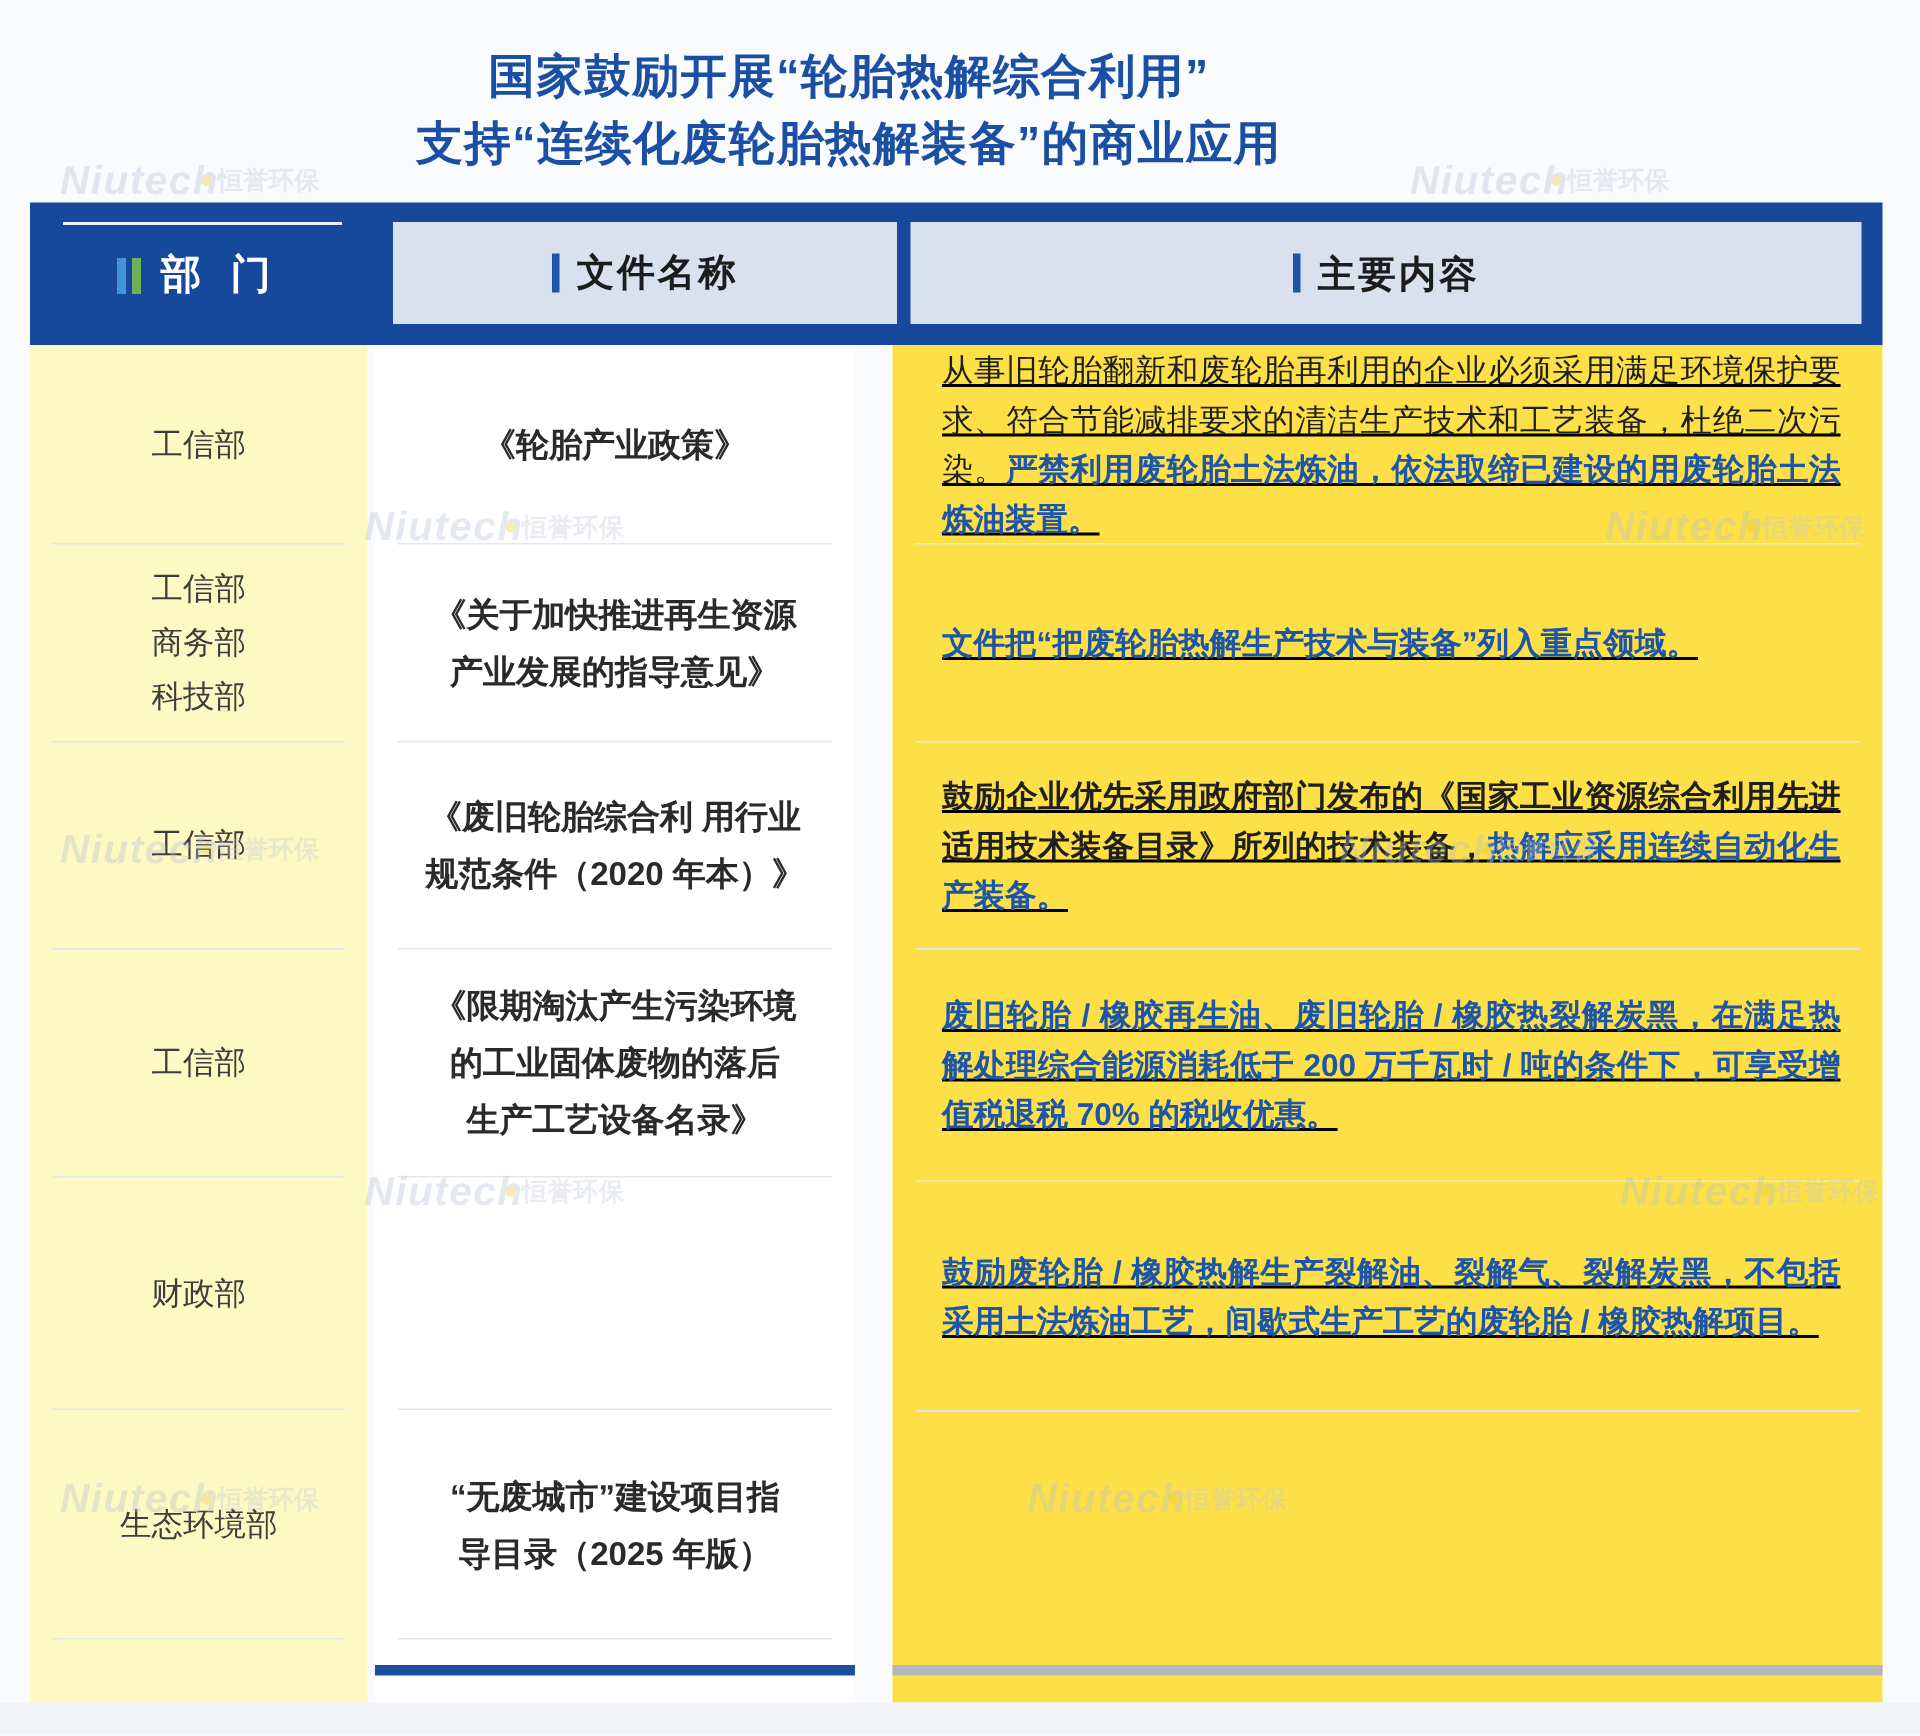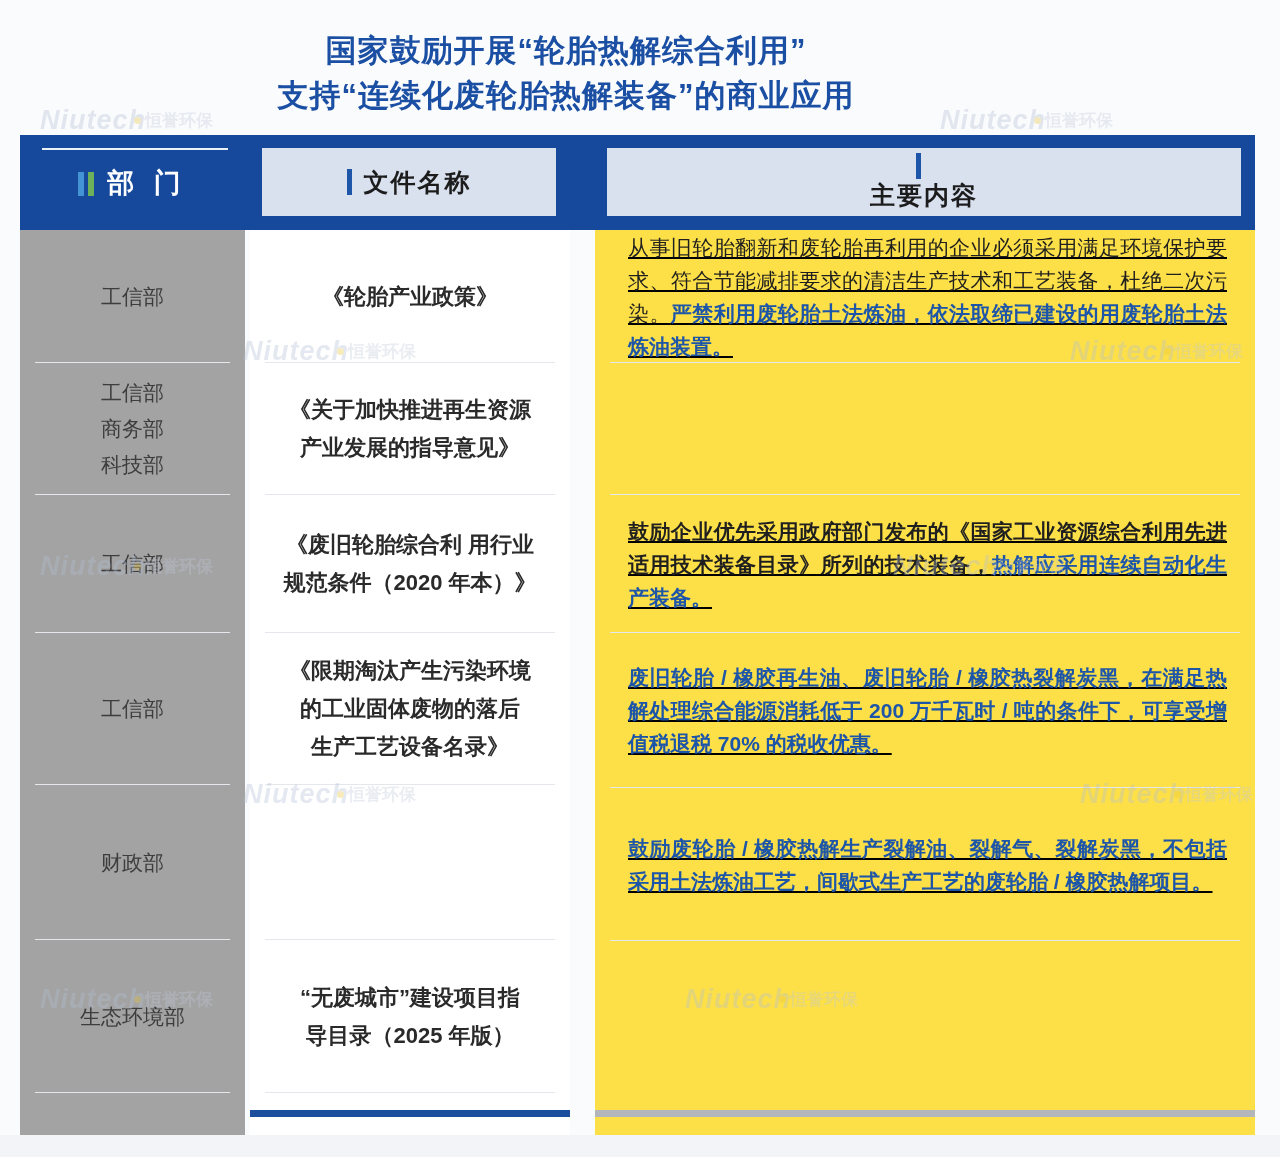--- a/index.html
+++ b/index.html
@@ -31,27 +31,27 @@
   }
   .dept-icon { display:flex; gap:4px; margin-right:13px; margin-top:2px; }
   .dept-icon i { display:block; width:6px; height:24px; }
   .dept-icon .b1 { background:#4493d4; }
   .dept-icon .b2 { background:#6db25a; }
   .hdr-dept span { color:#fff; font-size:27px; font-weight:bold; letter-spacing:6px; }
   .hdr-panel {
     position:absolute; top:13px; height:68px; background:#d9e0ee;
     display:flex; align-items:center; justify-content:center;
   }
-  .hdr-panel.doc { left:242px; width:294px; }
-  .hdr-panel.content { left:587px; width:634px;flex-direction:column; }
+  .hdr-panel.doc { left:242px; width:336px; }
+  .hdr-panel.content { left:587px; width:634px; }
   .tick { display:inline-block; width:5px; height:26px; background:#1d55a8; margin-right:12px; }
   .hdr-panel span { color:#1c1c1c; font-size:25px; font-weight:bold; letter-spacing:2px; }
   
   .col { position:absolute; top:230px; height:905px; }
-  .col1 { left:20px;  width:225px; background:#a3a3a3; }
+  .col1 { left:20px;  width:225px; background:#fef9c3; }
   .col2 { left:250px; width:320px; background:#ffffff; }
   .col3 { left:595px; width:660px; background:#fde047;text-decoration:underline; }
   .cell { position:relative; display:flex; align-items:center; justify-content:center; }
   .r1{height:133px;} .r2{height:132px;} .r3{height:138px;}
   .r4{height:152px;} .r5{height:155px;} .r6{height:153px;}
   .divider {
     position:absolute; left:15px; right:15px; bottom:0; height:1px;
     background:#e4e7ec;
   }
   .dept {
@@ -172,20 +172,21 @@
   </div>
   <i class="accent blue"></i>
 </div>
 
 <div class="col col3">
   <div class="cell r1">
     <p class="content-text"><span class="plain">从事旧轮胎翻新和废轮胎再利用的企业必须采用满足环境保护要求、符合节能减排要求的清洁生产技术和工艺装备，杜绝二次污染。</span><span class="hl">严禁利用废轮胎土法炼油，依法取缔已建设的用废轮胎土法炼油装置。</span></p>
     <i class="divider"></i>
   </div>
   <div class="cell r2">
+    <p class="content-text"><span class="plain"></span><span class="hl">文件把“把废轮胎热解生产技术与装备”列入重点领域。</span></p>
     <i class="divider"></i>
   </div>
   <div class="cell r3 plain-bold">
     <p class="content-text"><span class="plain">鼓励企业优先采用政府部门发布的《国家工业资源综合利用先进适用技术装备目录》所列的技术装备，</span><span class="hl">热解应采用连续自动化生产装备。</span></p>
     <i class="divider"></i>
   </div>
   <div class="cell r5">
     <p class="content-text"><span class="plain"></span><span class="hl">废旧轮胎 / 橡胶再生油、废旧轮胎 / 橡胶热裂解炭黑，在满足热解处理综合能源消耗低于 200 万千瓦时 / 吨的条件下，可享受增值税退税 70% 的税收优惠。</span></p>
     <i class="divider"></i>
   </div>

